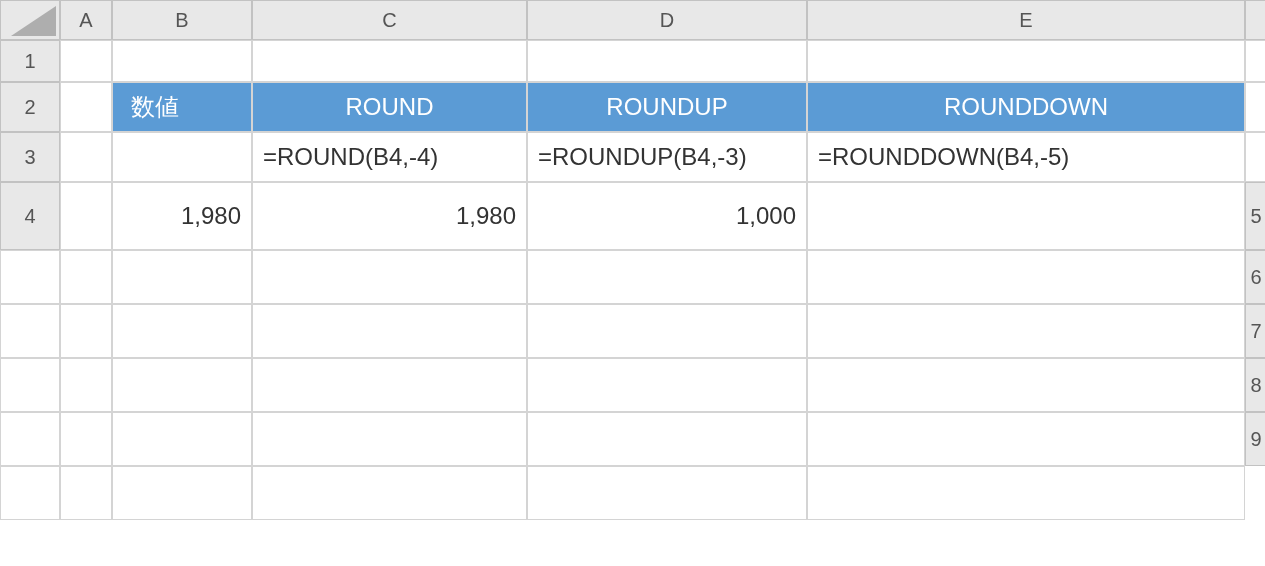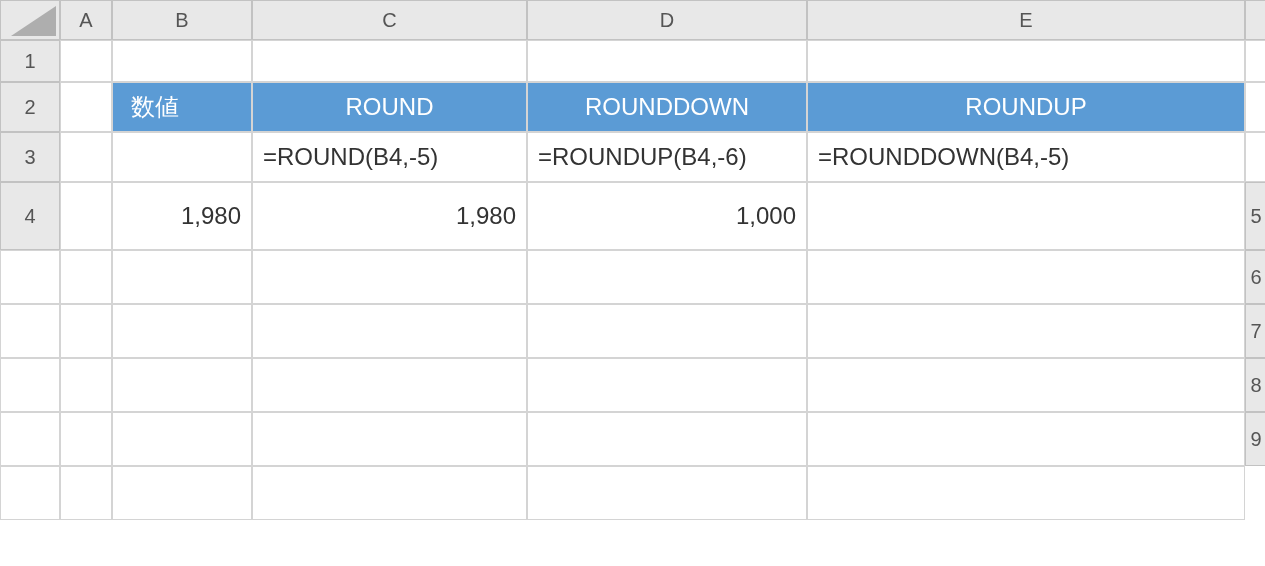--- a/index.html
+++ b/index.html
@@ -104,29 +104,29 @@
   <div class="cell"></div>
   <div class="cell"></div>
   <div class="cell"></div>
   <div class="cell"></div>
   <div class="cell"></div>
 
   <div class="cell row-header">2</div>
   <div class="cell"></div>
   <div class="cell hdr-blue left">数値</div>
   <div class="cell hdr-blue">ROUND</div>
+  <div class="cell hdr-blue">ROUNDUP</div>
   <div class="cell hdr-blue">ROUNDDOWN</div>
-  <div class="cell hdr-blue">ROUNDUP</div>
   <div class="cell"></div>
 
   <div class="cell row-header">3</div>
   <div class="cell"></div>
   <div class="cell"></div>
-  <div class="cell formula-text">=ROUND(B4,-5)</div>
-  <div class="cell formula-text">=ROUNDUP(B4,-6)</div>
+  <div class="cell formula-text">=ROUND(B4,-4)</div>
+  <div class="cell formula-text">=ROUNDUP(B4,-3)</div>
   <div class="cell formula-text">=ROUNDDOWN(B4,-5)</div>
   <div class="cell"></div>
 
   <div class="cell row-header">4</div>
   <div class="cell"></div>
   <div class="cell num tall">1,980</div>
   <div class="cell num tall">1,980</div>
   <div class="cell num tall">1,000</div>
   <div class="cell"></div>
 

